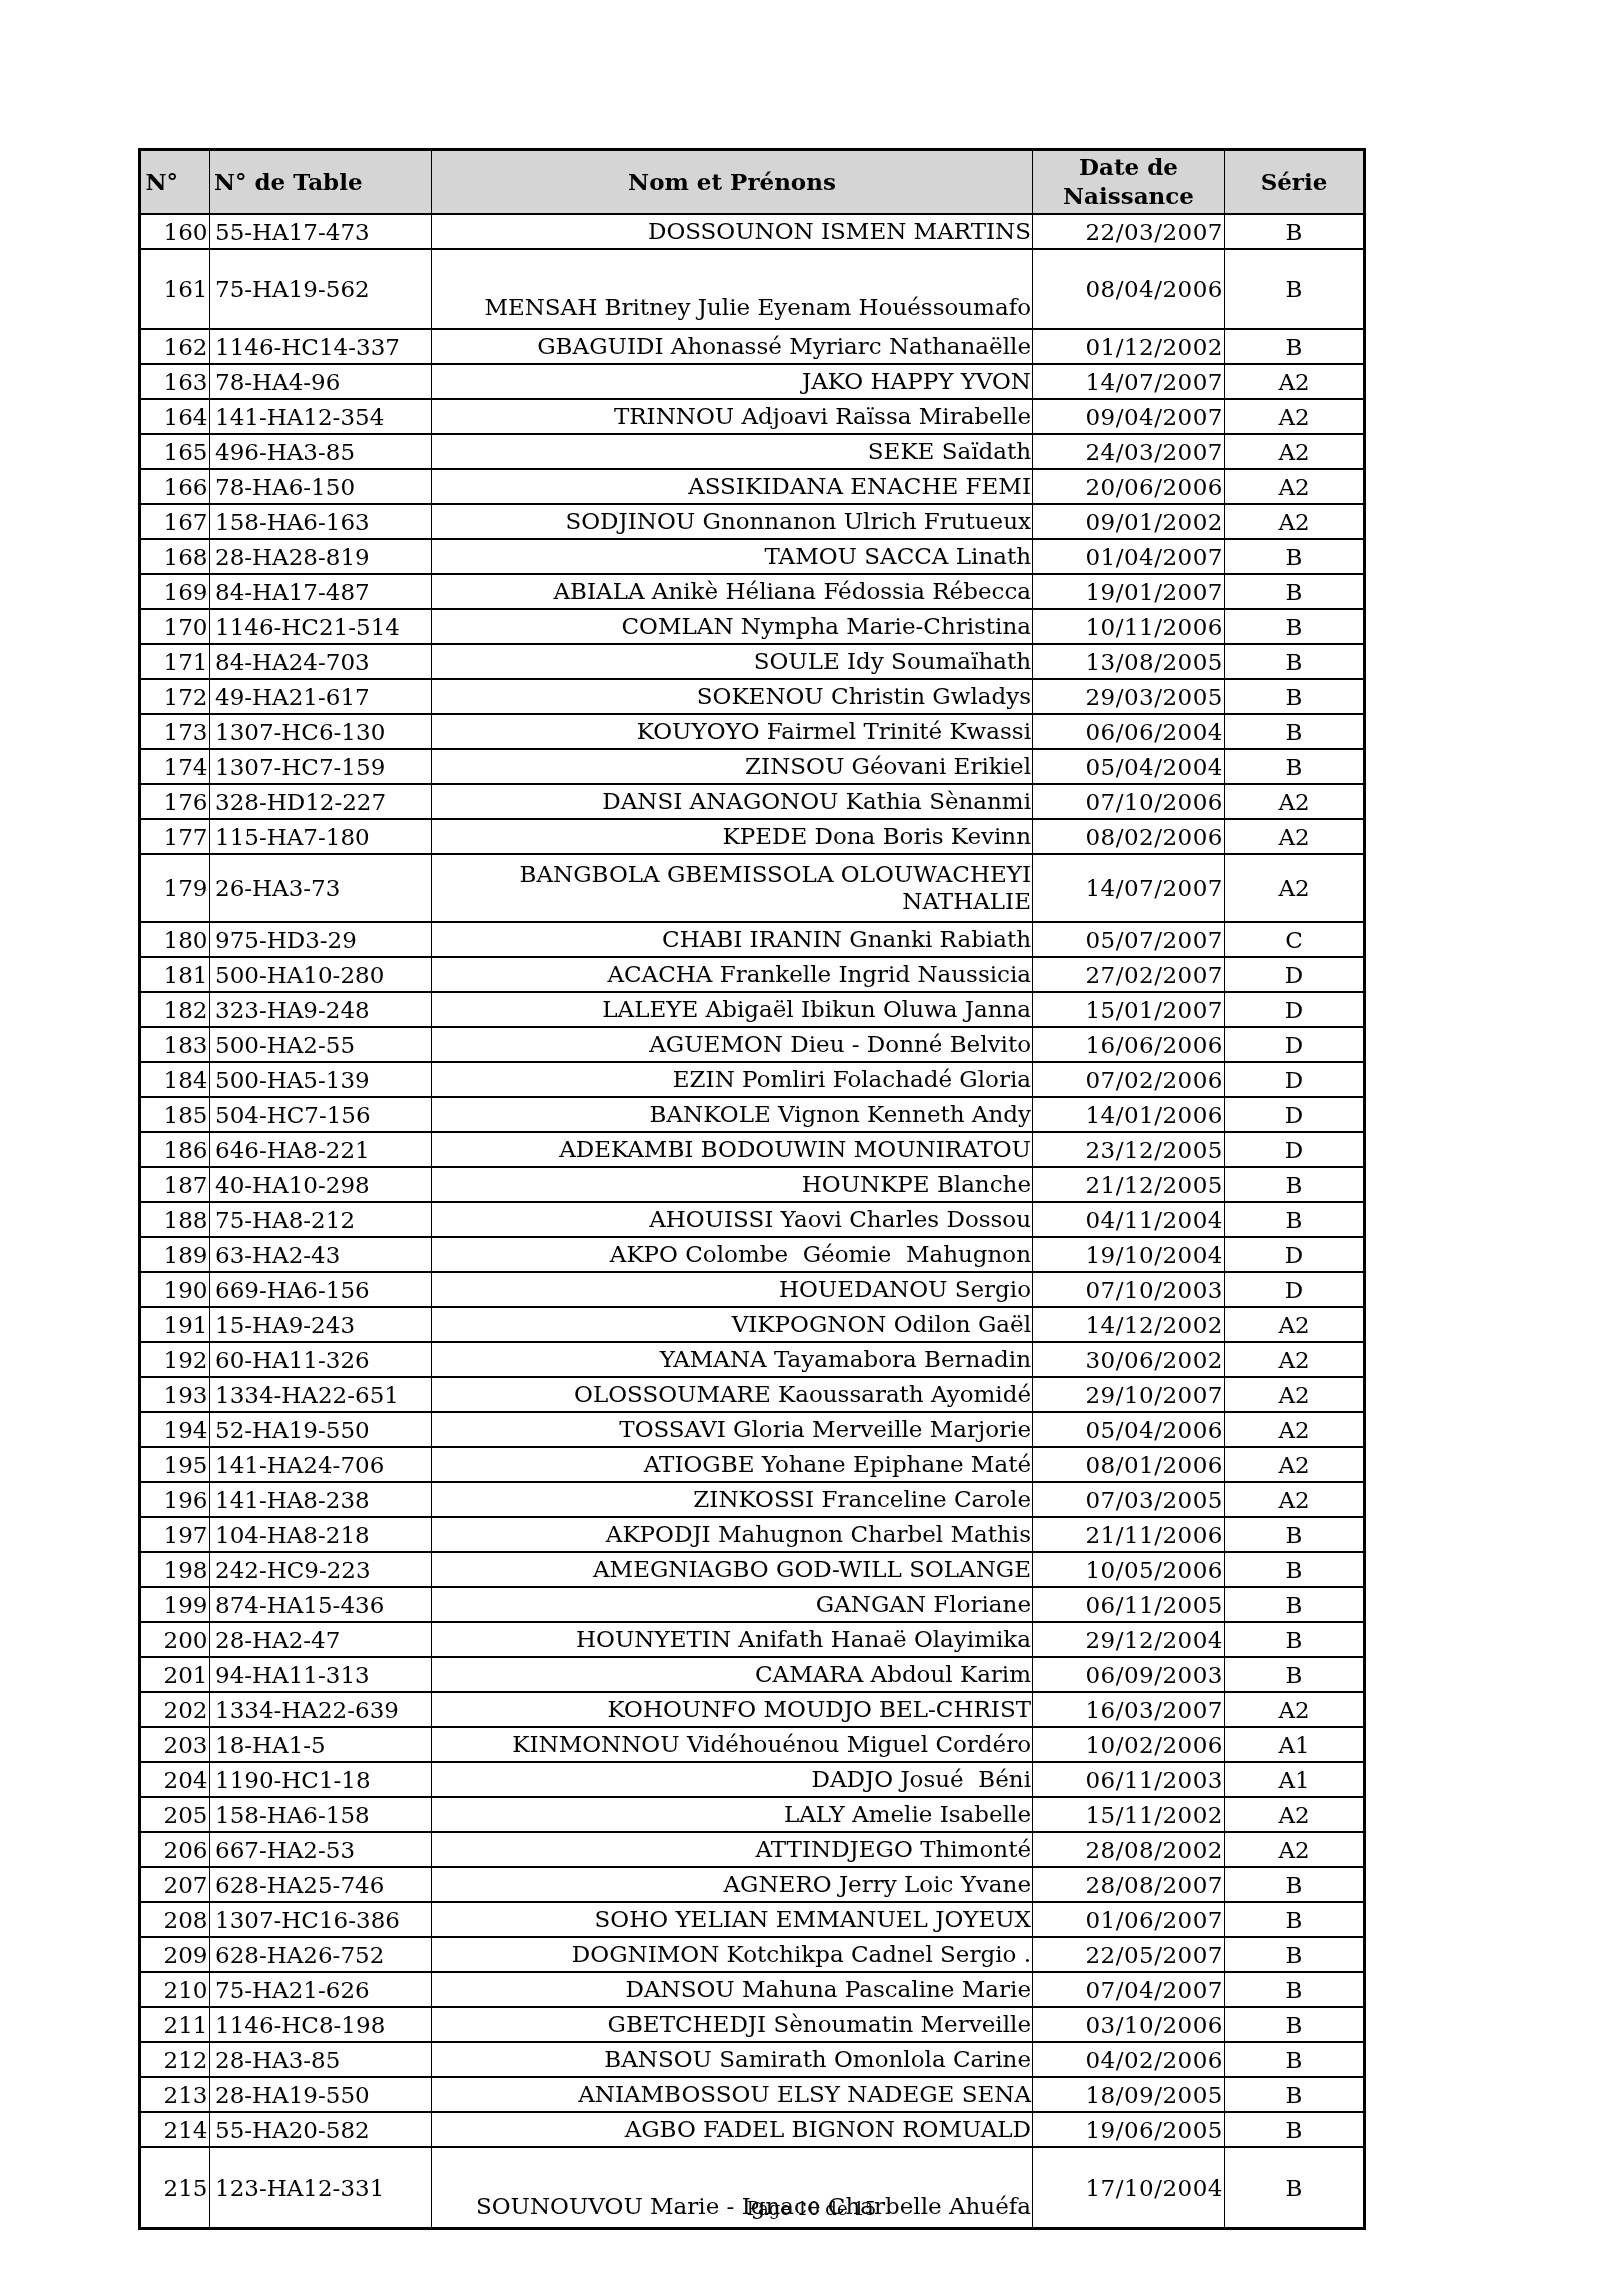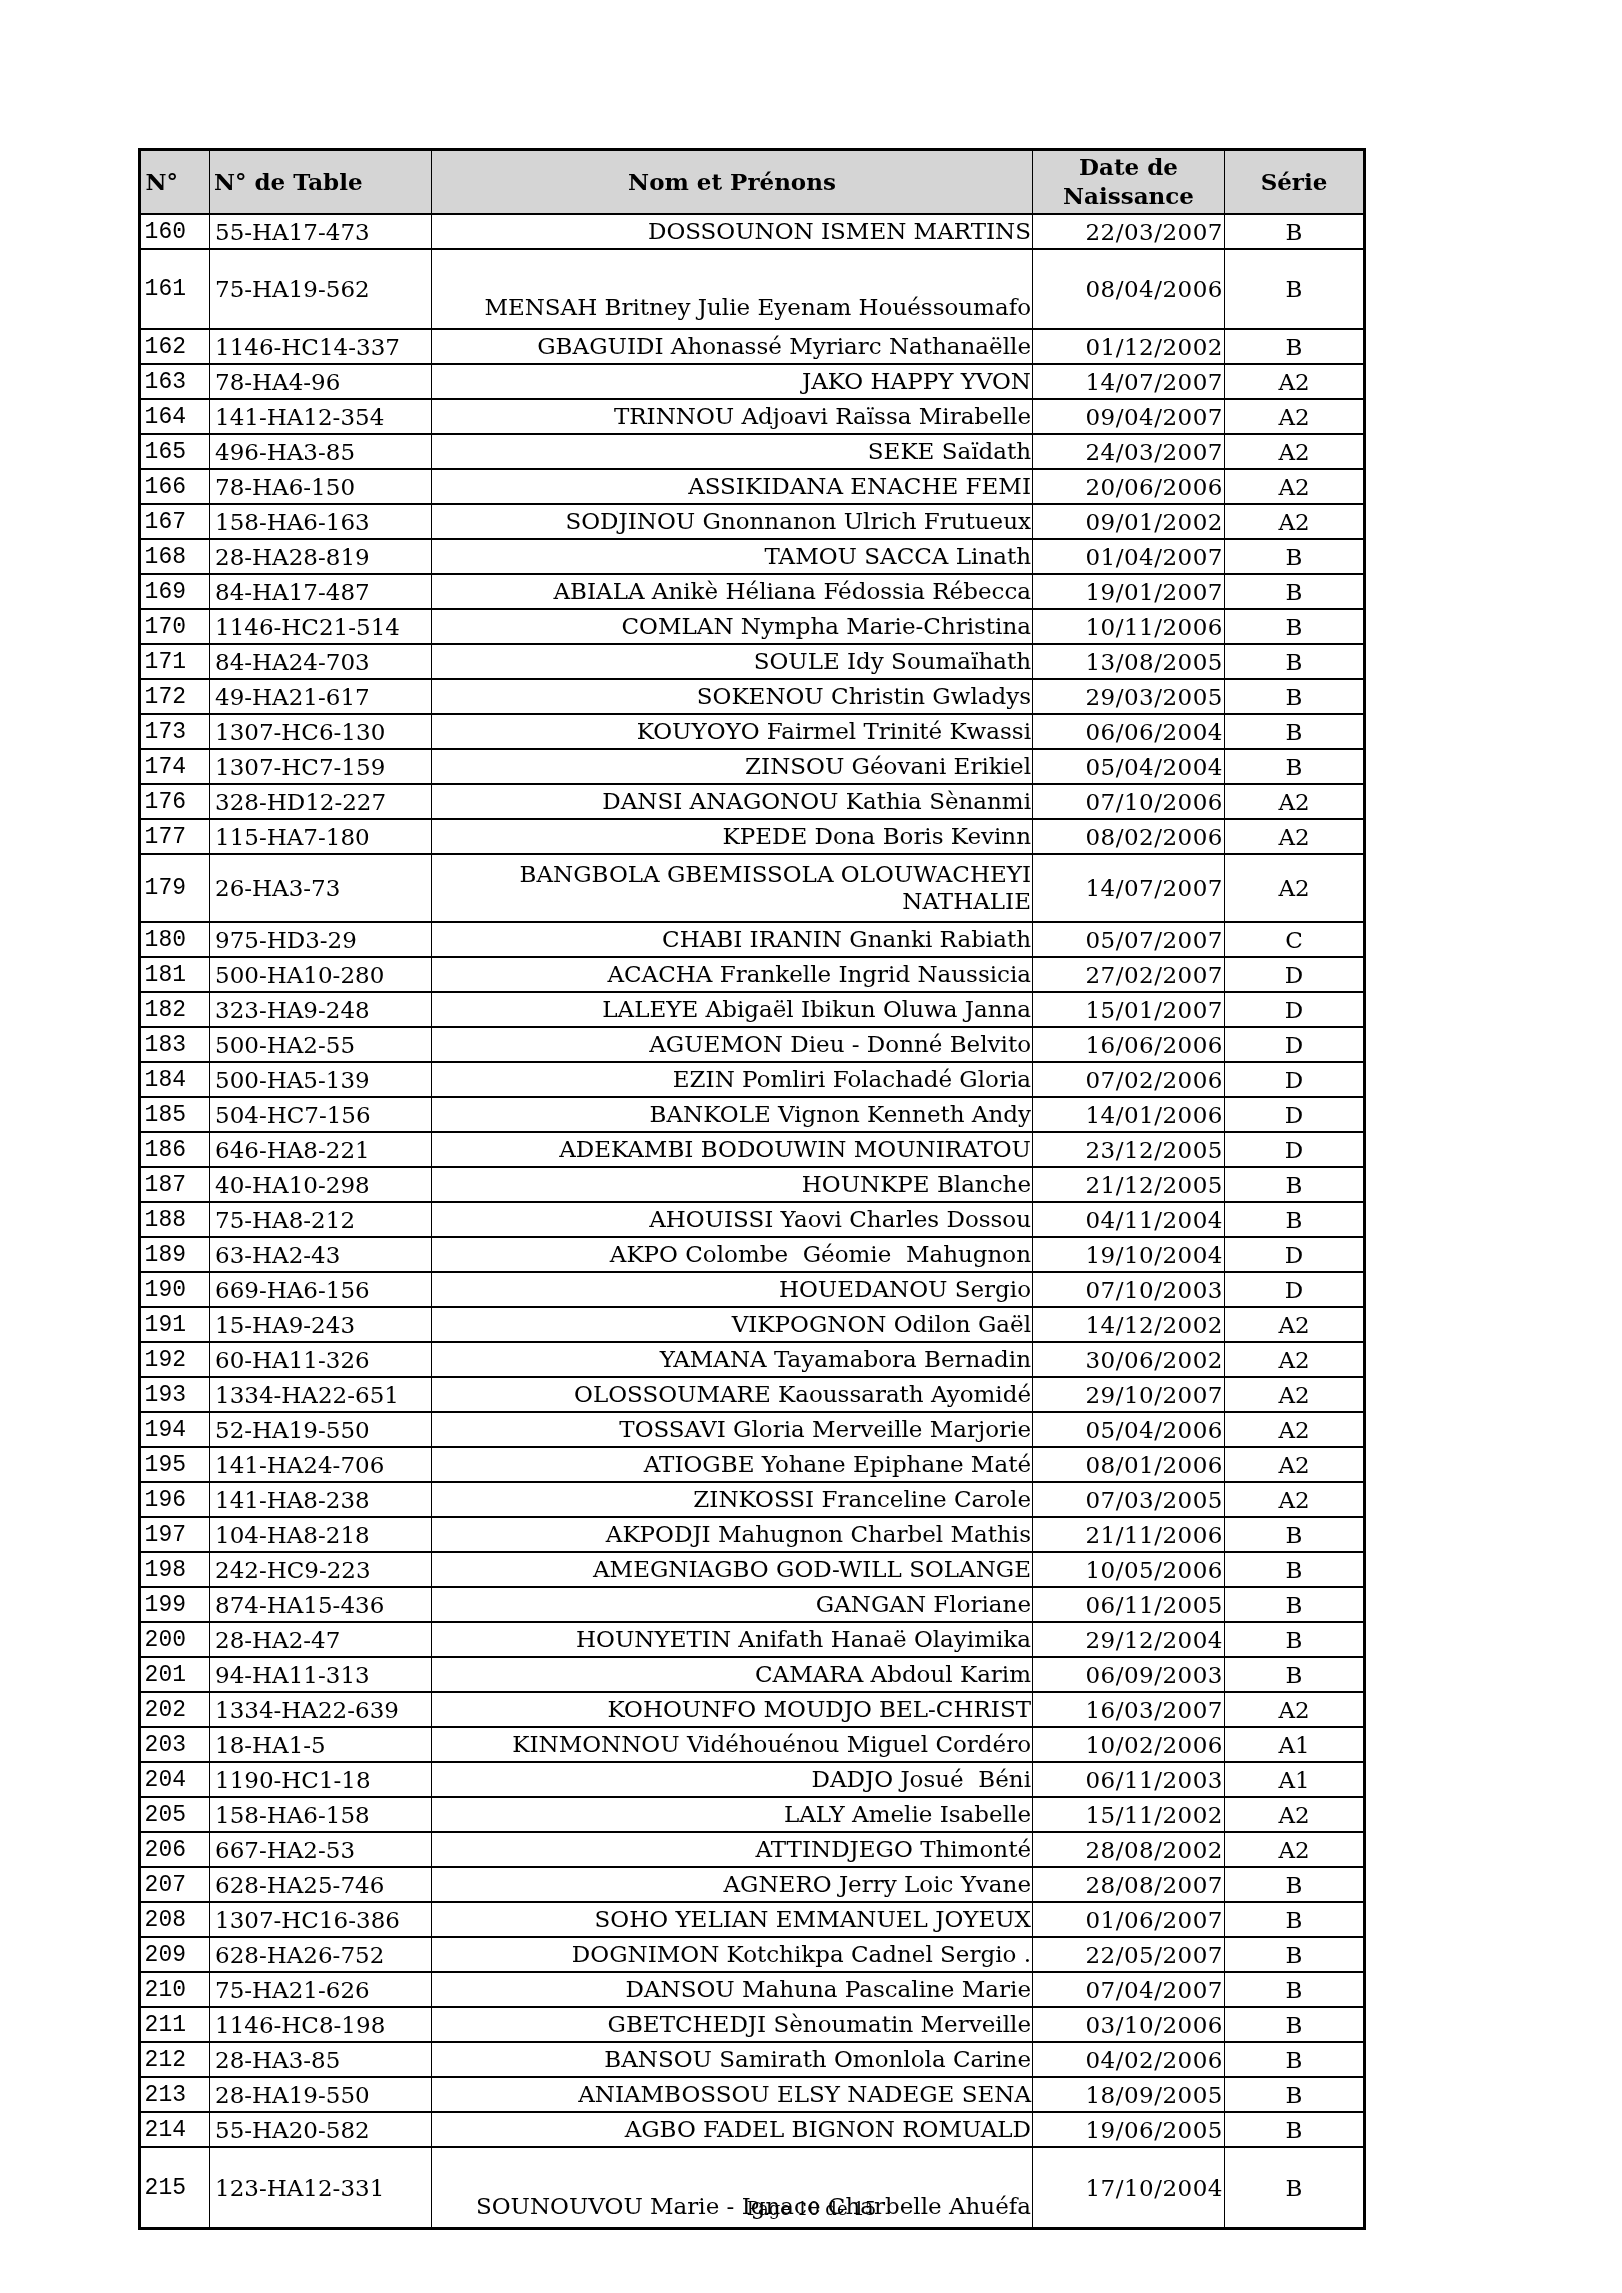--- a/index.html
+++ b/index.html
@@ -35,21 +35,21 @@
     line-height: 1.25;
   }
   .col-n     { width: 62px; }
   .col-table { width: 216px; }
   .col-name  { width: 598px; }
   .col-date  { width: 189px; margin-left: 28px; }
   .col-serie { width: 136px; margin-left: 40px; }
   th.col-n, th.col-table { text-align: left; padding-left: 4.5px; }
   th.col-name, th.col-date, th.col-serie { text-align: center; }
   tbody td { height: 31px; vertical-align: middle; }
-  td.col-n     { text-align: left; padding-left: 3.6px; font-family: Liberation Mono, monospace; }
+  td.col-n     { text-align: right; padding-left: 3.6px; }
   td.col-table { text-align: left; padding-left: 5.5px; margin-left: 34px; }
   td.col-name  { text-align: right; padding-left: 6.4px; white-space: pre-wrap; line-height: 1.2; }
   td.col-date  { text-align: right; letter-spacing: 0.5px; }
   td.col-serie { text-align: center; }
   tr.name-bottom td { height: 71px; }
   tr.name-bottom td.col-name { vertical-align: bottom; padding-bottom: 6.4px; }
   tr.two-line td { height: 64px; }
   .footer {
     position: absolute;
     top: 2198px;

